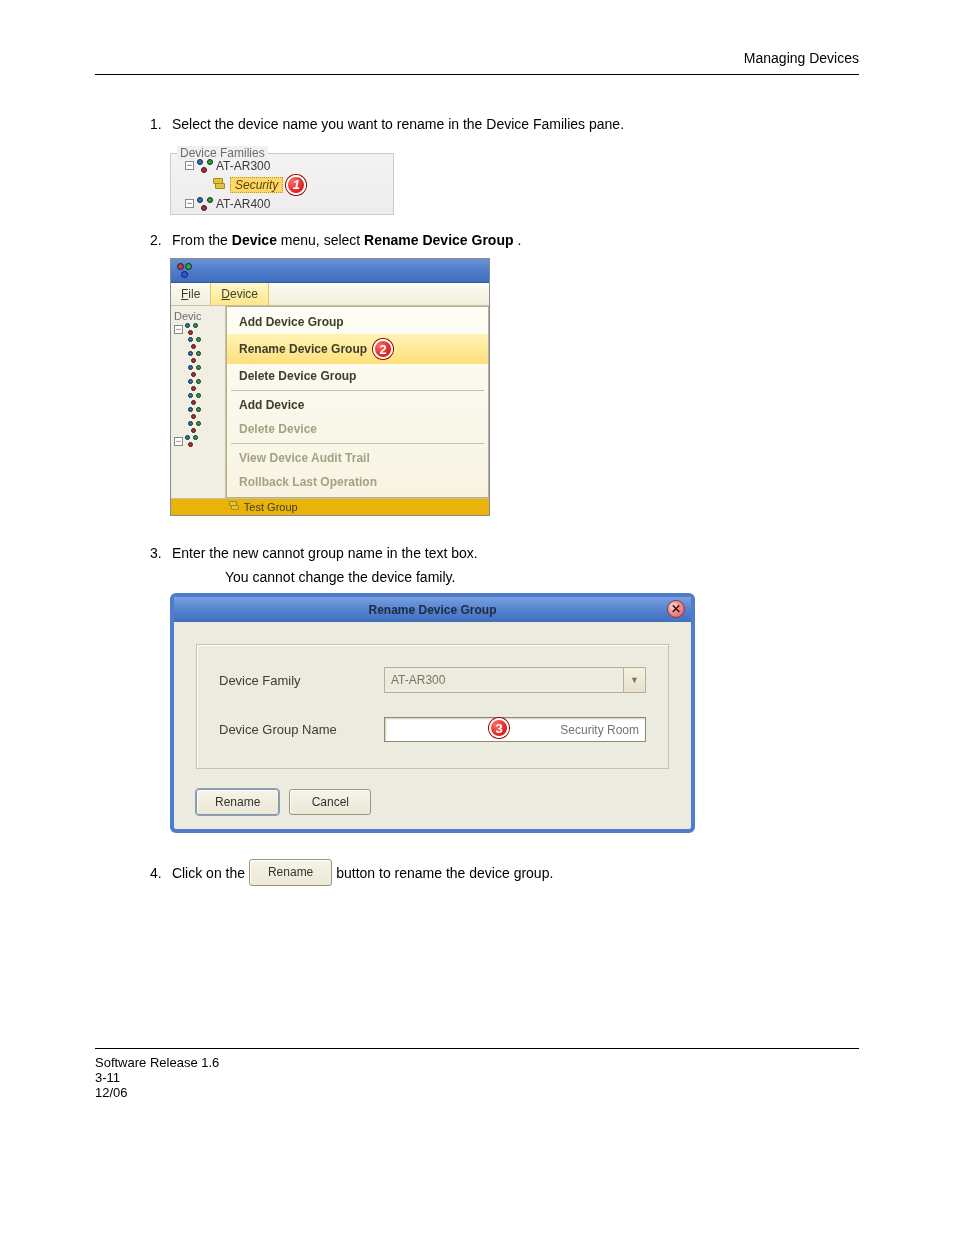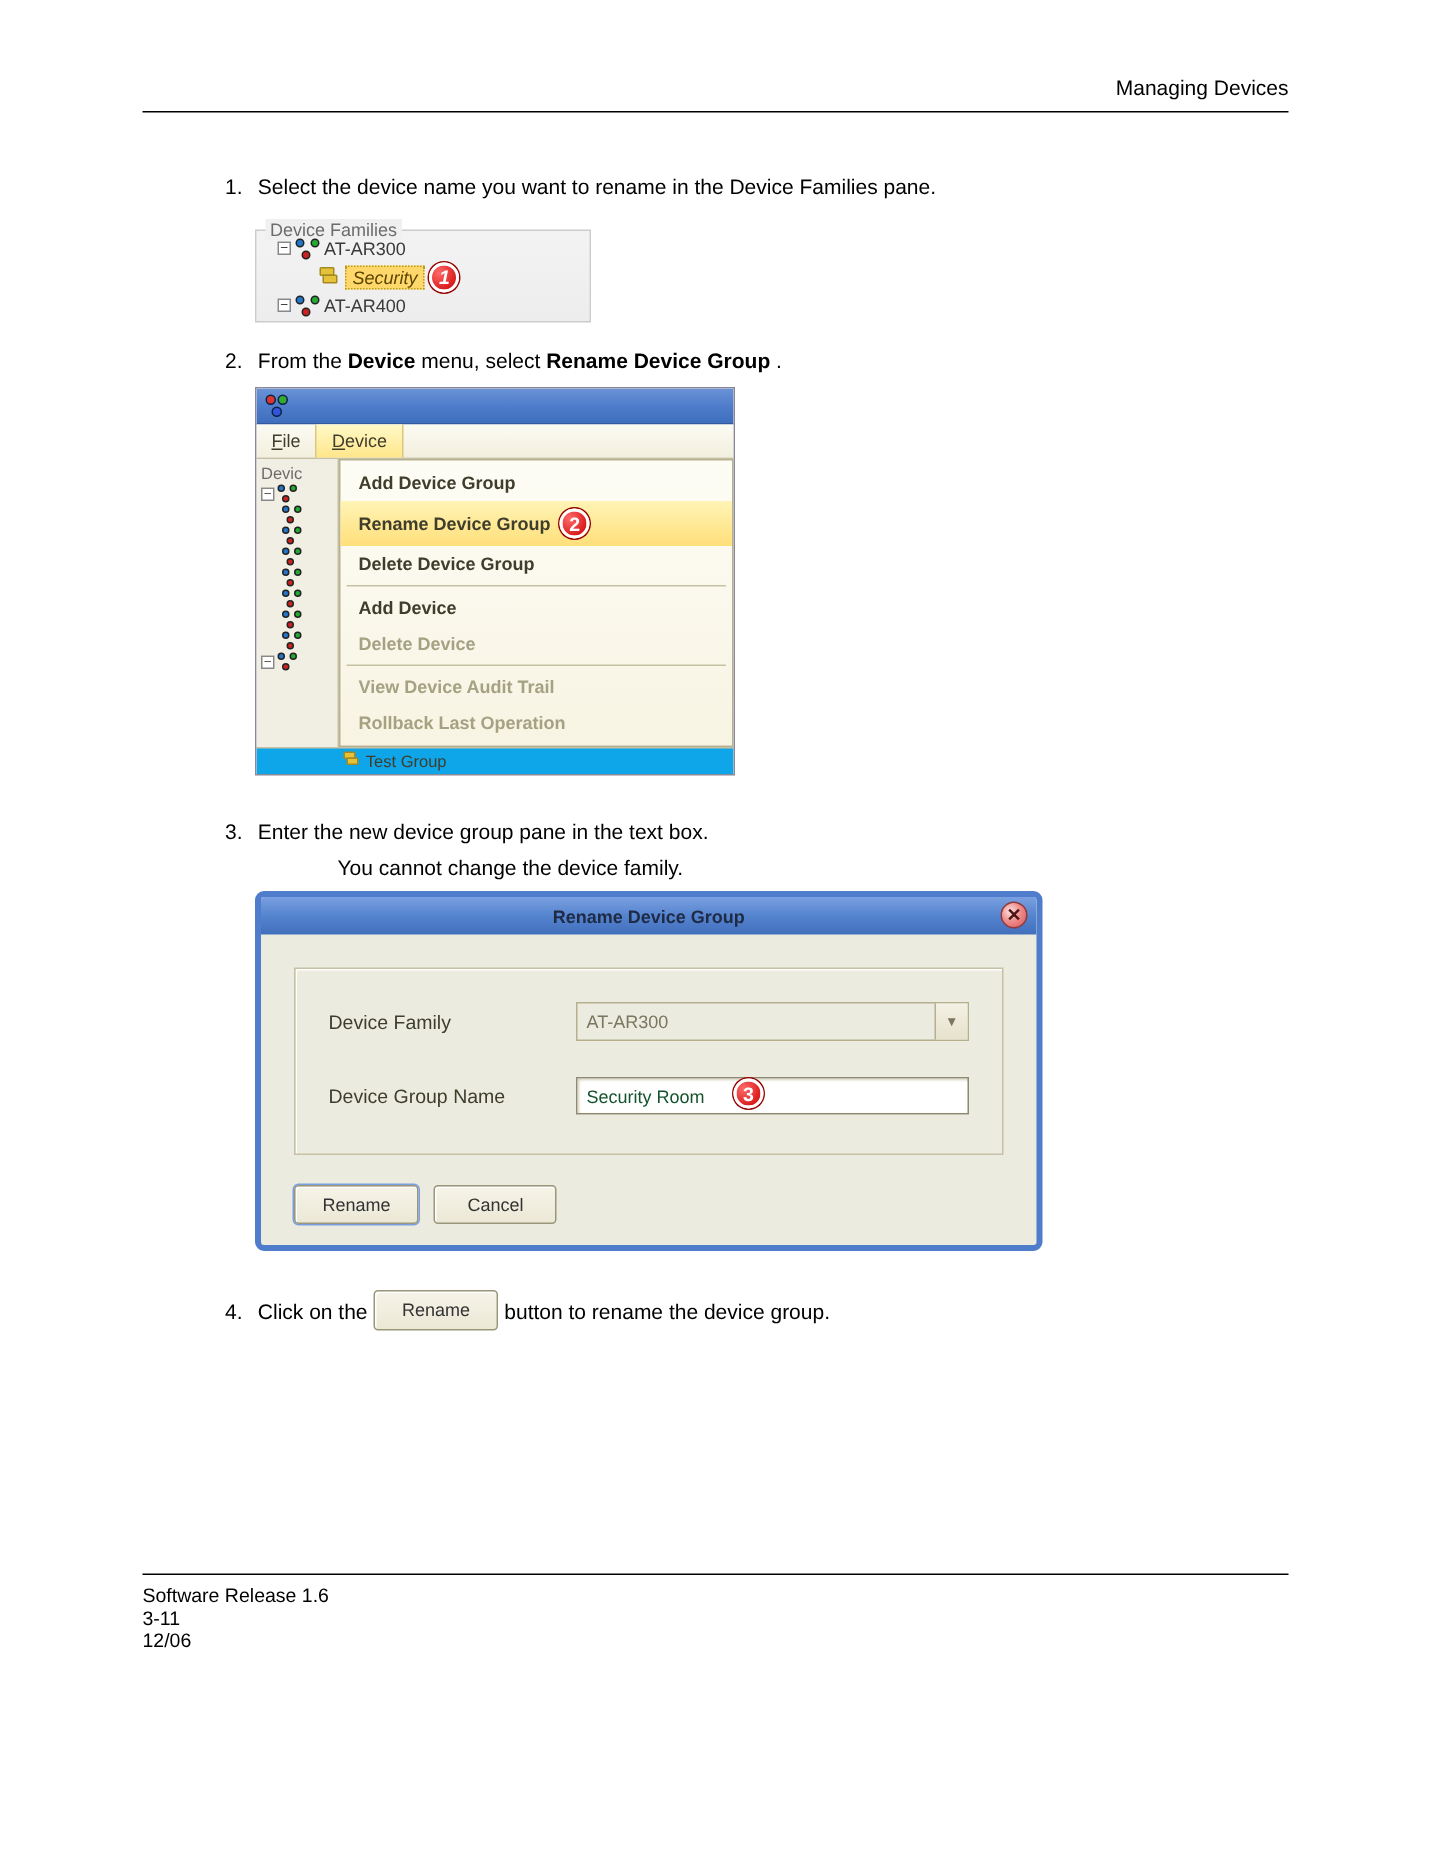--- a/index.html
+++ b/index.html
@@ -224,21 +224,21 @@
     background: #c6c1a5;
     margin: 2px 4px;
   }
   .dd-dis {
     color: #a5a183;
   }
   .fig2-bottom {
     font-size: 11px;
     color: #3f3d2b;
     padding: 2px 4px 2px 58px;
-    background: #0ea5e9;
+    background: #eab308;
     border-top: 1px solid #c6c1a5;
   }
   .icon-stack-sm { width:12px; height:10px; position:relative; display:inline-block;}
   .icon-stack-sm .ss { position:absolute; width:8px; height:5px; background:#e6c23a; border:1px solid #a38a20; border-radius:1px;}
   .icon-stack-sm .ss1{left:0;top:0;} .icon-stack-sm .ss2{left:2px;top:4px;}
   
   .fig3 {
     margin-left: 75px;
     margin-top: 4px;
     margin-bottom: 28px;
@@ -315,23 +315,24 @@
     display:flex;
     align-items:center;
     position:relative;
   }
   .form-input {
     width: 100%;
     height: 25px;
     border: 1px solid #8d8a71;
     background: #fff;
     font-size: 12px;
-    color: #14532d;
+    color: #737373;
     padding: 0 6px;
     box-shadow: inset 1px 1px 2px #d3cfb7;
+    text-align: right;
   }
   .badge-in-input {
     position: absolute;
     left: 105px;
     top: 1px;
   }
   .fig3-buttons {
     display: flex;
     gap: 10px;
     margin-top: 20px;
@@ -518,21 +519,21 @@
       </div>
     </div>
     <div class="fig2-bottom">
       <span class="icon-stack-sm"><span class="ss ss1"></span><span class="ss ss2"></span></span>
       <span>Test Group</span>
     </div>
   </div>
 
   <div class="step">
     <span class="num">3.</span>
-    <span>Enter the new device group pane in the text box.</span>
+    <span>Enter the new cannot group name in the text box.</span>
     <div class="cont">You cannot change the device family.</div>
   </div>
 
   <div class="fig3">
     <div class="fig3-titlebar">
       <span class="fig3-title">Rename Device Group</span>
       <span class="fig3-close">✕</span>
     </div>
     <div class="fig3-body">
       <div class="fig3-panel">

